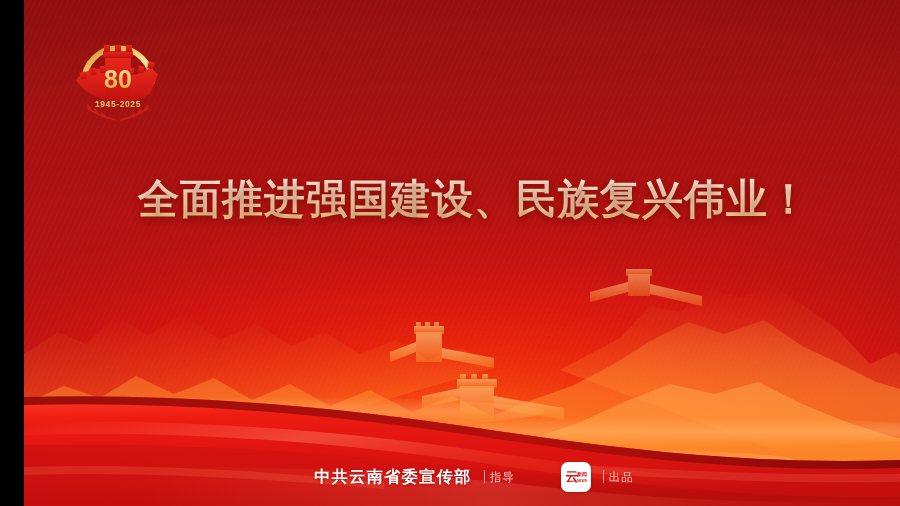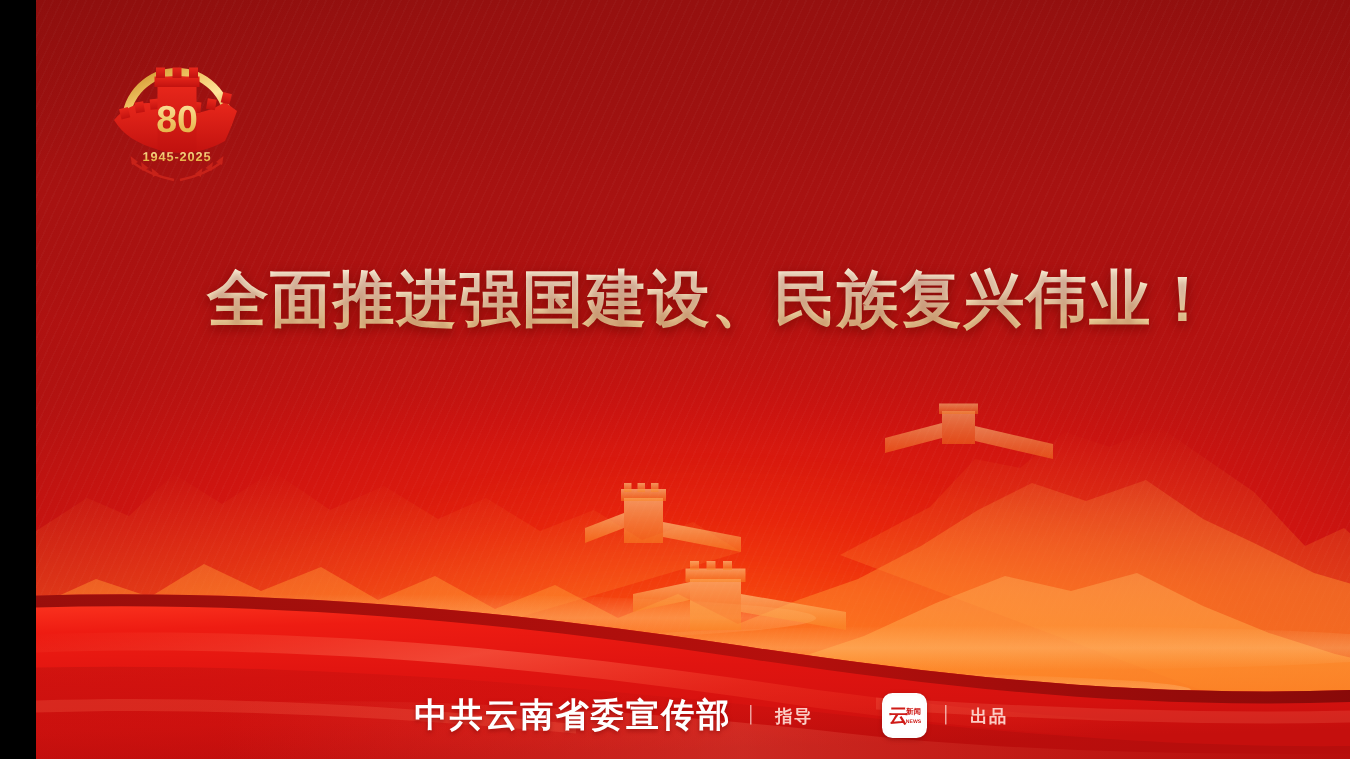--- a/index.html
+++ b/index.html
@@ -85,26 +85,26 @@
   .line-2{font-size:42px;letter-spacing:1.5px;line-height:1.52;}
   .line-3{font-size:41px;letter-spacing:1.0px;line-height:1.55;}
 
   
   .footer{
     position:absolute;left:0;right:0;bottom:14px;
     display:flex;align-items:center;justify-content:center;gap:12px;
     z-index:6;
   }
   .footer-org{
-    font-size:22px;font-weight:700;color:#ffffff;letter-spacing:1.5px;
+    font-size:16px;font-weight:700;color:#ffffff;letter-spacing:1.5px;
     text-shadow:0 1px 3px rgba(120,6,6,.55);
   }
   .footer-tag{
-    display:flex;align-items:flex-start;gap:16px;
-    font-size:11.5px;color:#ffdcd4;letter-spacing:1px;opacity:.92;font-weight:bold;
+    display:flex;align-items:flex-start;gap:5px;
+    font-size:11.5px;color:#ffdcd4;letter-spacing:1px;opacity:.92;
   }
   .tag-bar{display:inline-block;width:1px;height:13px;background:rgba(255,235,230,.72);}
   .footer-gap{width:22px;}
   .news-logo{
     width:30px;height:30px;border-radius:7px;background:#fdfdfd;
     display:flex;align-items:center;justify-content:center;
     box-shadow:0 1px 3px rgba(110,6,6,.4);flex:0 0 auto;
   }
   .news-logo svg{display:block;}
   .footer-brand{

